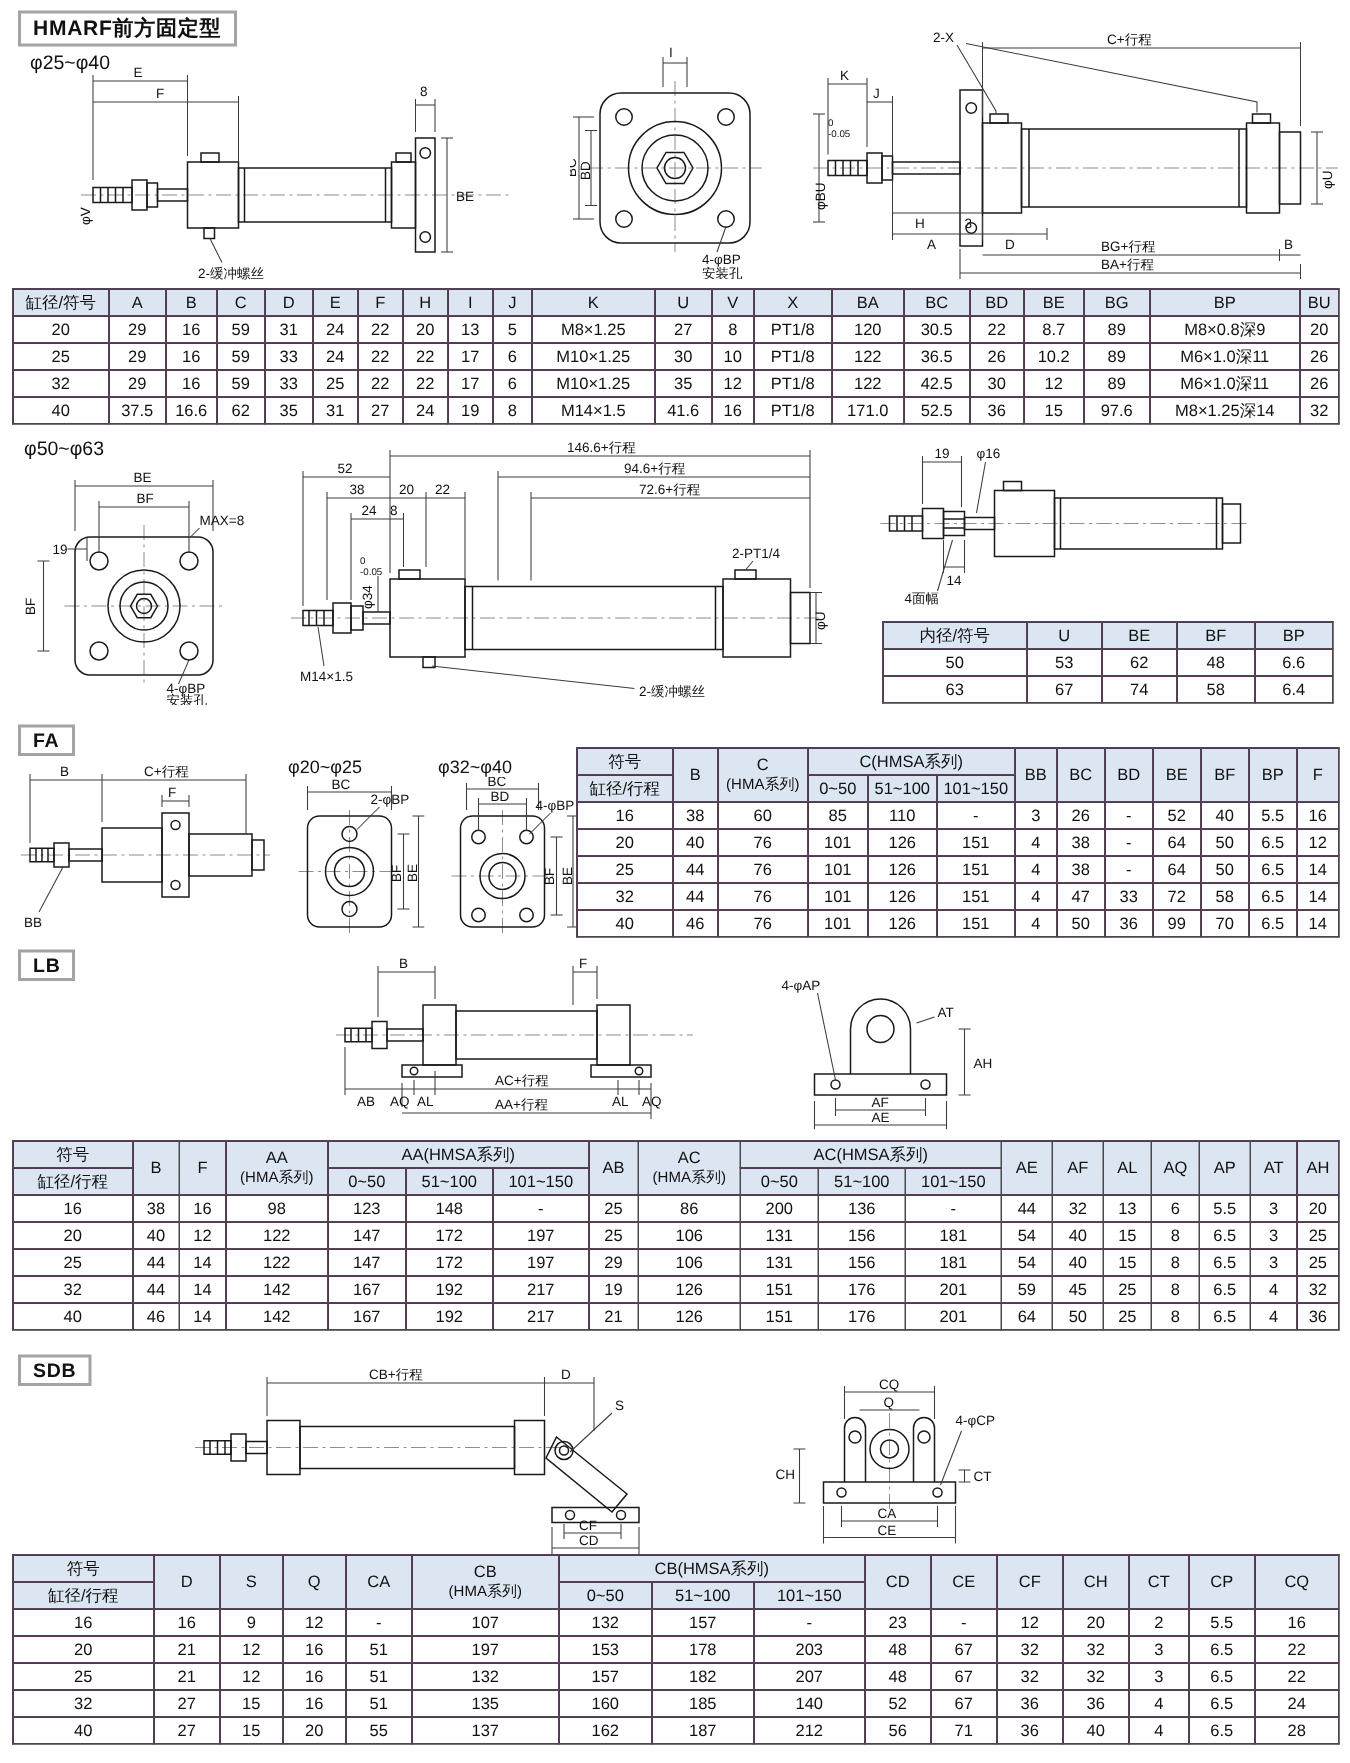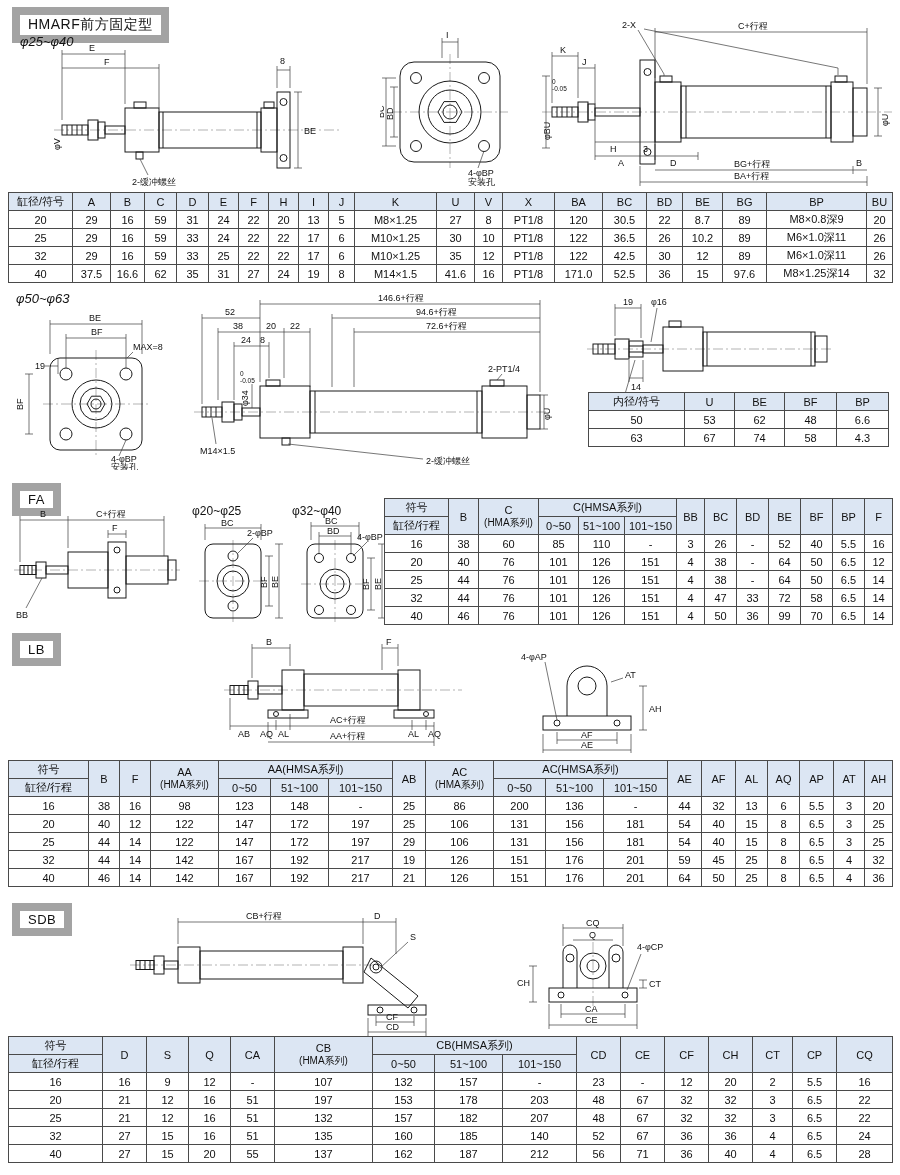--- a/index.html
+++ b/index.html
@@ -4,24 +4,24 @@
 <style>
   * { box-sizing: border-box; margin: 0; padding: 0; }
   body {
     width: 900px; height: 1175px; position: relative;
     background: #ffffff; color: #111;
     font-family: "Liberation Sans", "DejaVu Sans", sans-serif;
     overflow: hidden;
   }
   .abs { position: absolute; }
   .secbox {
-    position: absolute; border: 8px solid #a3a3a3; background: #fff;
-    padding: 1px 8px; font-size: 14px; font-weight: normal; letter-spacing: 0.5px;
+    position: absolute; border: 2px solid #a3a3a3; background: #fff;
+    padding: 1px 8px; font-size: 14px; font-weight: bold; letter-spacing: 0.5px;
   }
-  .rangelabel { position: absolute; font-size: 13px; font-style: italic; }
+  .rangelabel { position: absolute; font-size: 13px; }
   .smlabel { position: absolute; font-size: 12px; }
   table { border-collapse: collapse; table-layout: fixed; font-size: 11px; background:#701a75; }
   th, td {
     border: 1px solid #4a4a4a; text-align: center; vertical-align: middle;
     padding: 0 1px; white-space: nowrap; overflow: hidden; height: 18px;
   }
   th { background: #dce6f3; font-weight: normal; }
   th .sub { font-size: 10px; }
   tbody td { background: #fff; }
   svg text { font-size: 9px; fill: #111; font-family: "Liberation Sans", "DejaVu Sans", sans-serif; }
@@ -323,21 +323,21 @@
       <line x1="44" y1="66" x2="44" y2="88"></line>
       <line x1="58" y1="66" x2="58" y2="88"></line>
     <line x1="40" y1="100" x2="50" y2="66"></line>
   </g>
   <text x="38" y="11">19</text>
   <text x="66" y="11">φ16</text>
   <text x="46" y="96">14</text>
   <text x="18" y="108">4面幅</text>
 </svg>
 
-<div class="abs" style="left:588px;top:392px">
+<div class="abs" style="left:588px;top:414px">
   <table style="width:300px">
     <colgroup>
         <col style="width:96px">
         <col style="width:50px">
         <col style="width:50px">
         <col style="width:52px">
         <col style="width:52px">
       </colgroup>
     <thead>
       <tr>
@@ -354,21 +354,21 @@
           <td>53</td>
           <td>62</td>
           <td>48</td>
           <td>6.6</td>
         </tr>
         <tr>
           <td>63</td>
           <td>67</td>
           <td>74</td>
           <td>58</td>
-          <td>4.3</td>
+          <td>6.4</td>
         </tr>
       </tbody>
   </table>
 </div>
 
 <div class="abs" style="left:8px;top:192px">
   <table style="width:884px">
     <colgroup>
       <col style="width:64px">
         <col style="width:38px">

